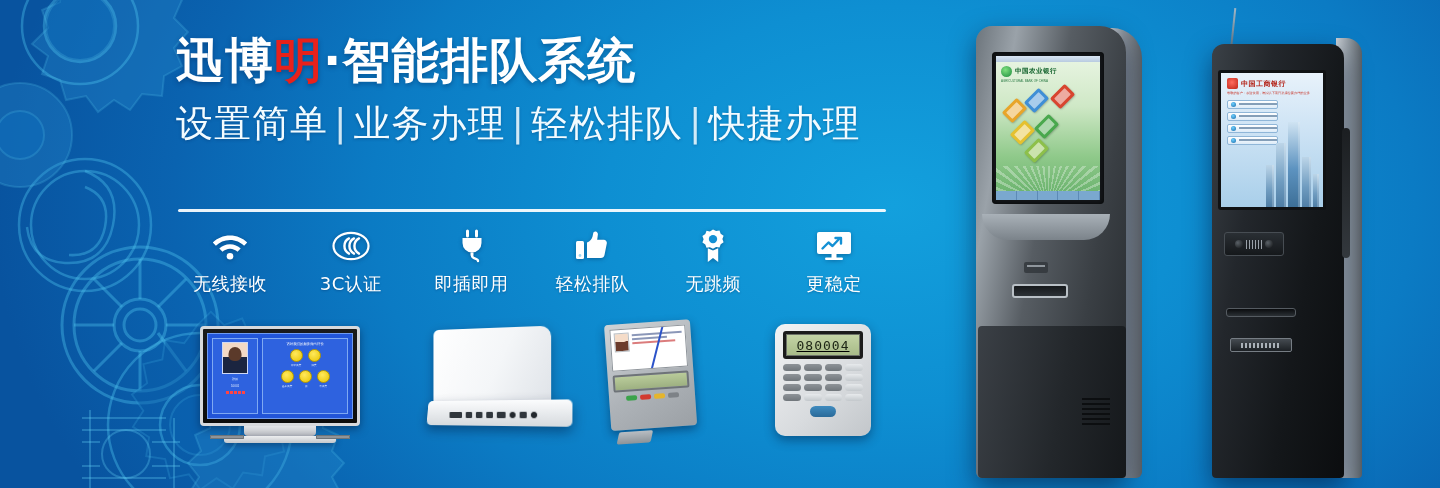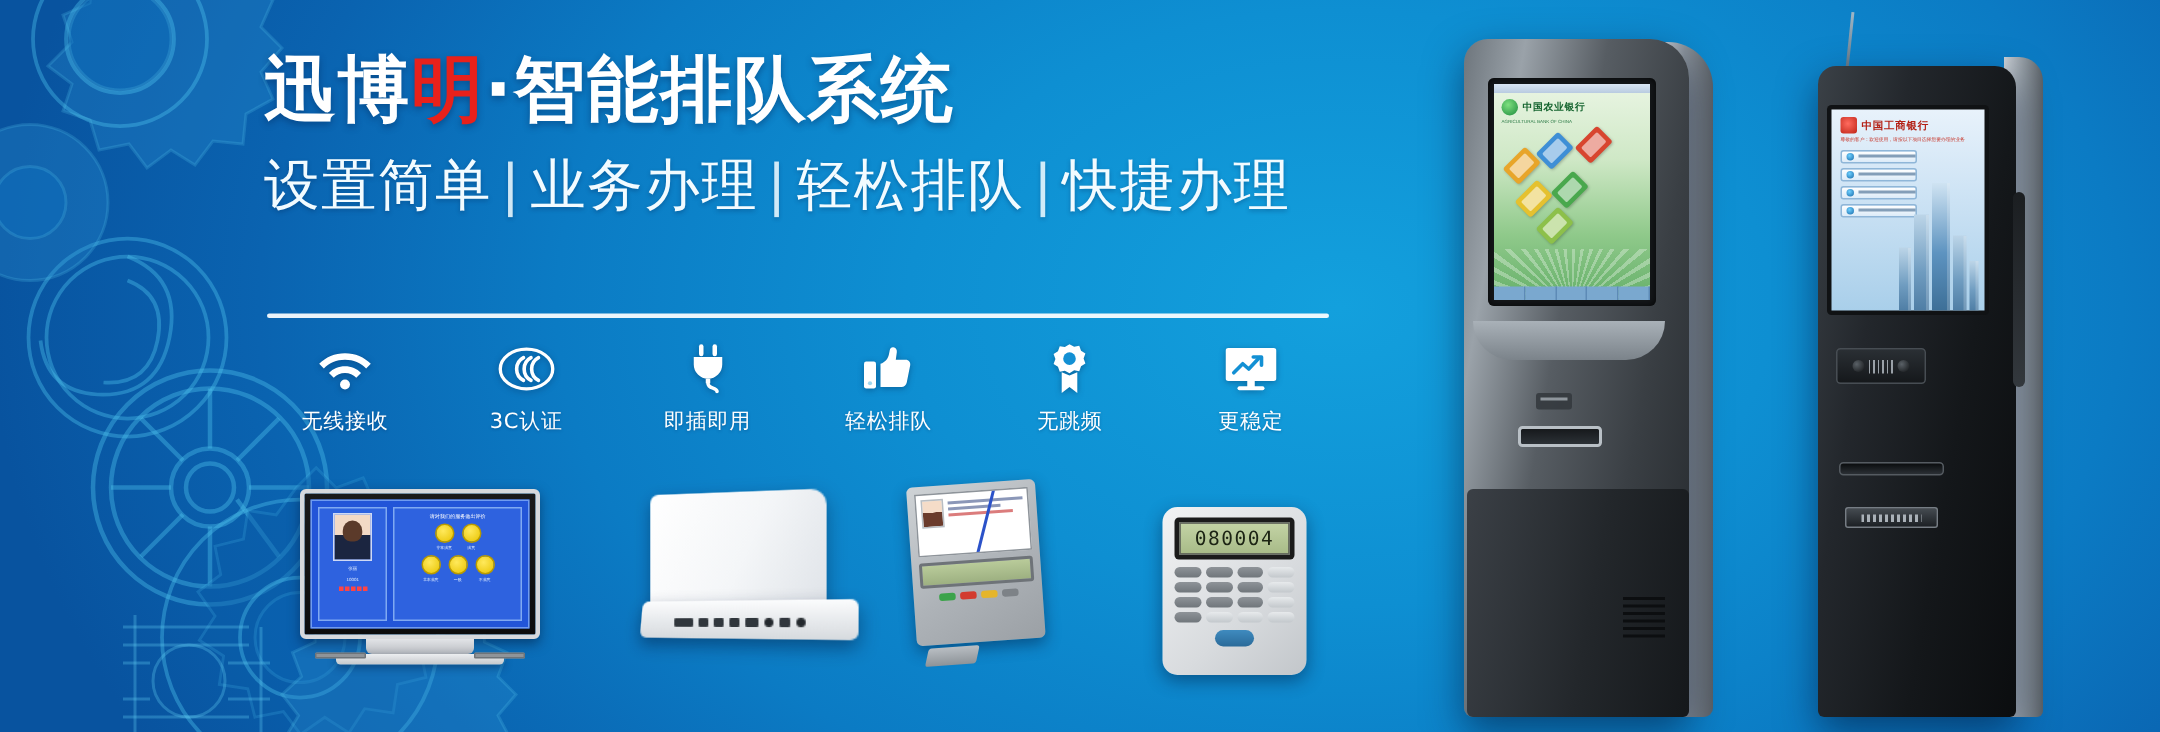--- a/index.html
+++ b/index.html
@@ -57,21 +57,21 @@
   .features {
     position:absolute; left:182px; top:226px; width:700px;
     display:flex; justify-content:space-between; align-items:flex-start;
   }
   .feature { width:96px; text-align:center; }
   .feature .ico {
     height:40px; display:flex; align-items:center; justify-content:center;
   }
   .feature .ico svg { display:block; filter:drop-shadow(0 1px 2px rgba(0,35,80,.4)); }
   .feature .lbl {
-    margin-top:6px; font-size:14px; color:#ffffff; letter-spacing:.5px;
+    margin-top:6px; font-size:18px; color:#ffffff; letter-spacing:.5px;
     font-family:"DejaVu Sans","Liberation Sans",sans-serif;
     text-shadow:0 1px 2px rgba(0,40,90,.35);
   }
 
   
   .products { position:absolute; left:0; top:318px; width:900px; height:140px; }
   .product { position:absolute; }
 
   
   .p-monitor { left:200px; top:8px; width:160px; }
@@ -152,21 +152,21 @@
   .desk-lcd { height:17px; margin-top:4px; background:linear-gradient(#b9cb9a,#9db081);
     border:2px solid #6e7378; border-radius:2px; }
   .desk-keys { margin-top:4px; display:flex; gap:3px; align-items:center; justify-content:center; }
   .desk-keys i { display:block; width:11px; height:5px; border-radius:2px; }
   .desk-keys .k-red{ background:#d23b2f; } .desk-keys .k-grn{ background:#3ba34a; }
   .desk-keys .k-ylw{ background:#e5b52c; } .desk-keys .k-gry{ background:#7d8287; }
   .desk-foot { width:34px; height:12px; margin:2px 0 0 14px;
     background:linear-gradient(#b9bec3,#8d9398); transform:skewX(-16deg); border-radius:2px; }
 
   
-  .p-pad { left:775px; top:20px; width:100px; height:116px; }
+  .p-pad { left:775px; top:6px; width:100px; height:116px;text-decoration:underline; }
   .pad-body {
     width:96px; height:112px;
     background:linear-gradient(135deg,#f2f3f4,#d8dbde 60%,#c2c6ca);
     border-radius:10px; padding:7px 8px;
     box-shadow:0 4px 11px rgba(0,25,60,.45);
   }
   .pad-lcdwrap { background:#1b1b1b; border-radius:3px; padding:3px; }
   .pad-lcd {
     background:linear-gradient(#c3d3a5,#a8bb88); border:1px solid #6c7168;
     height:22px; display:flex; align-items:center; justify-content:center;

